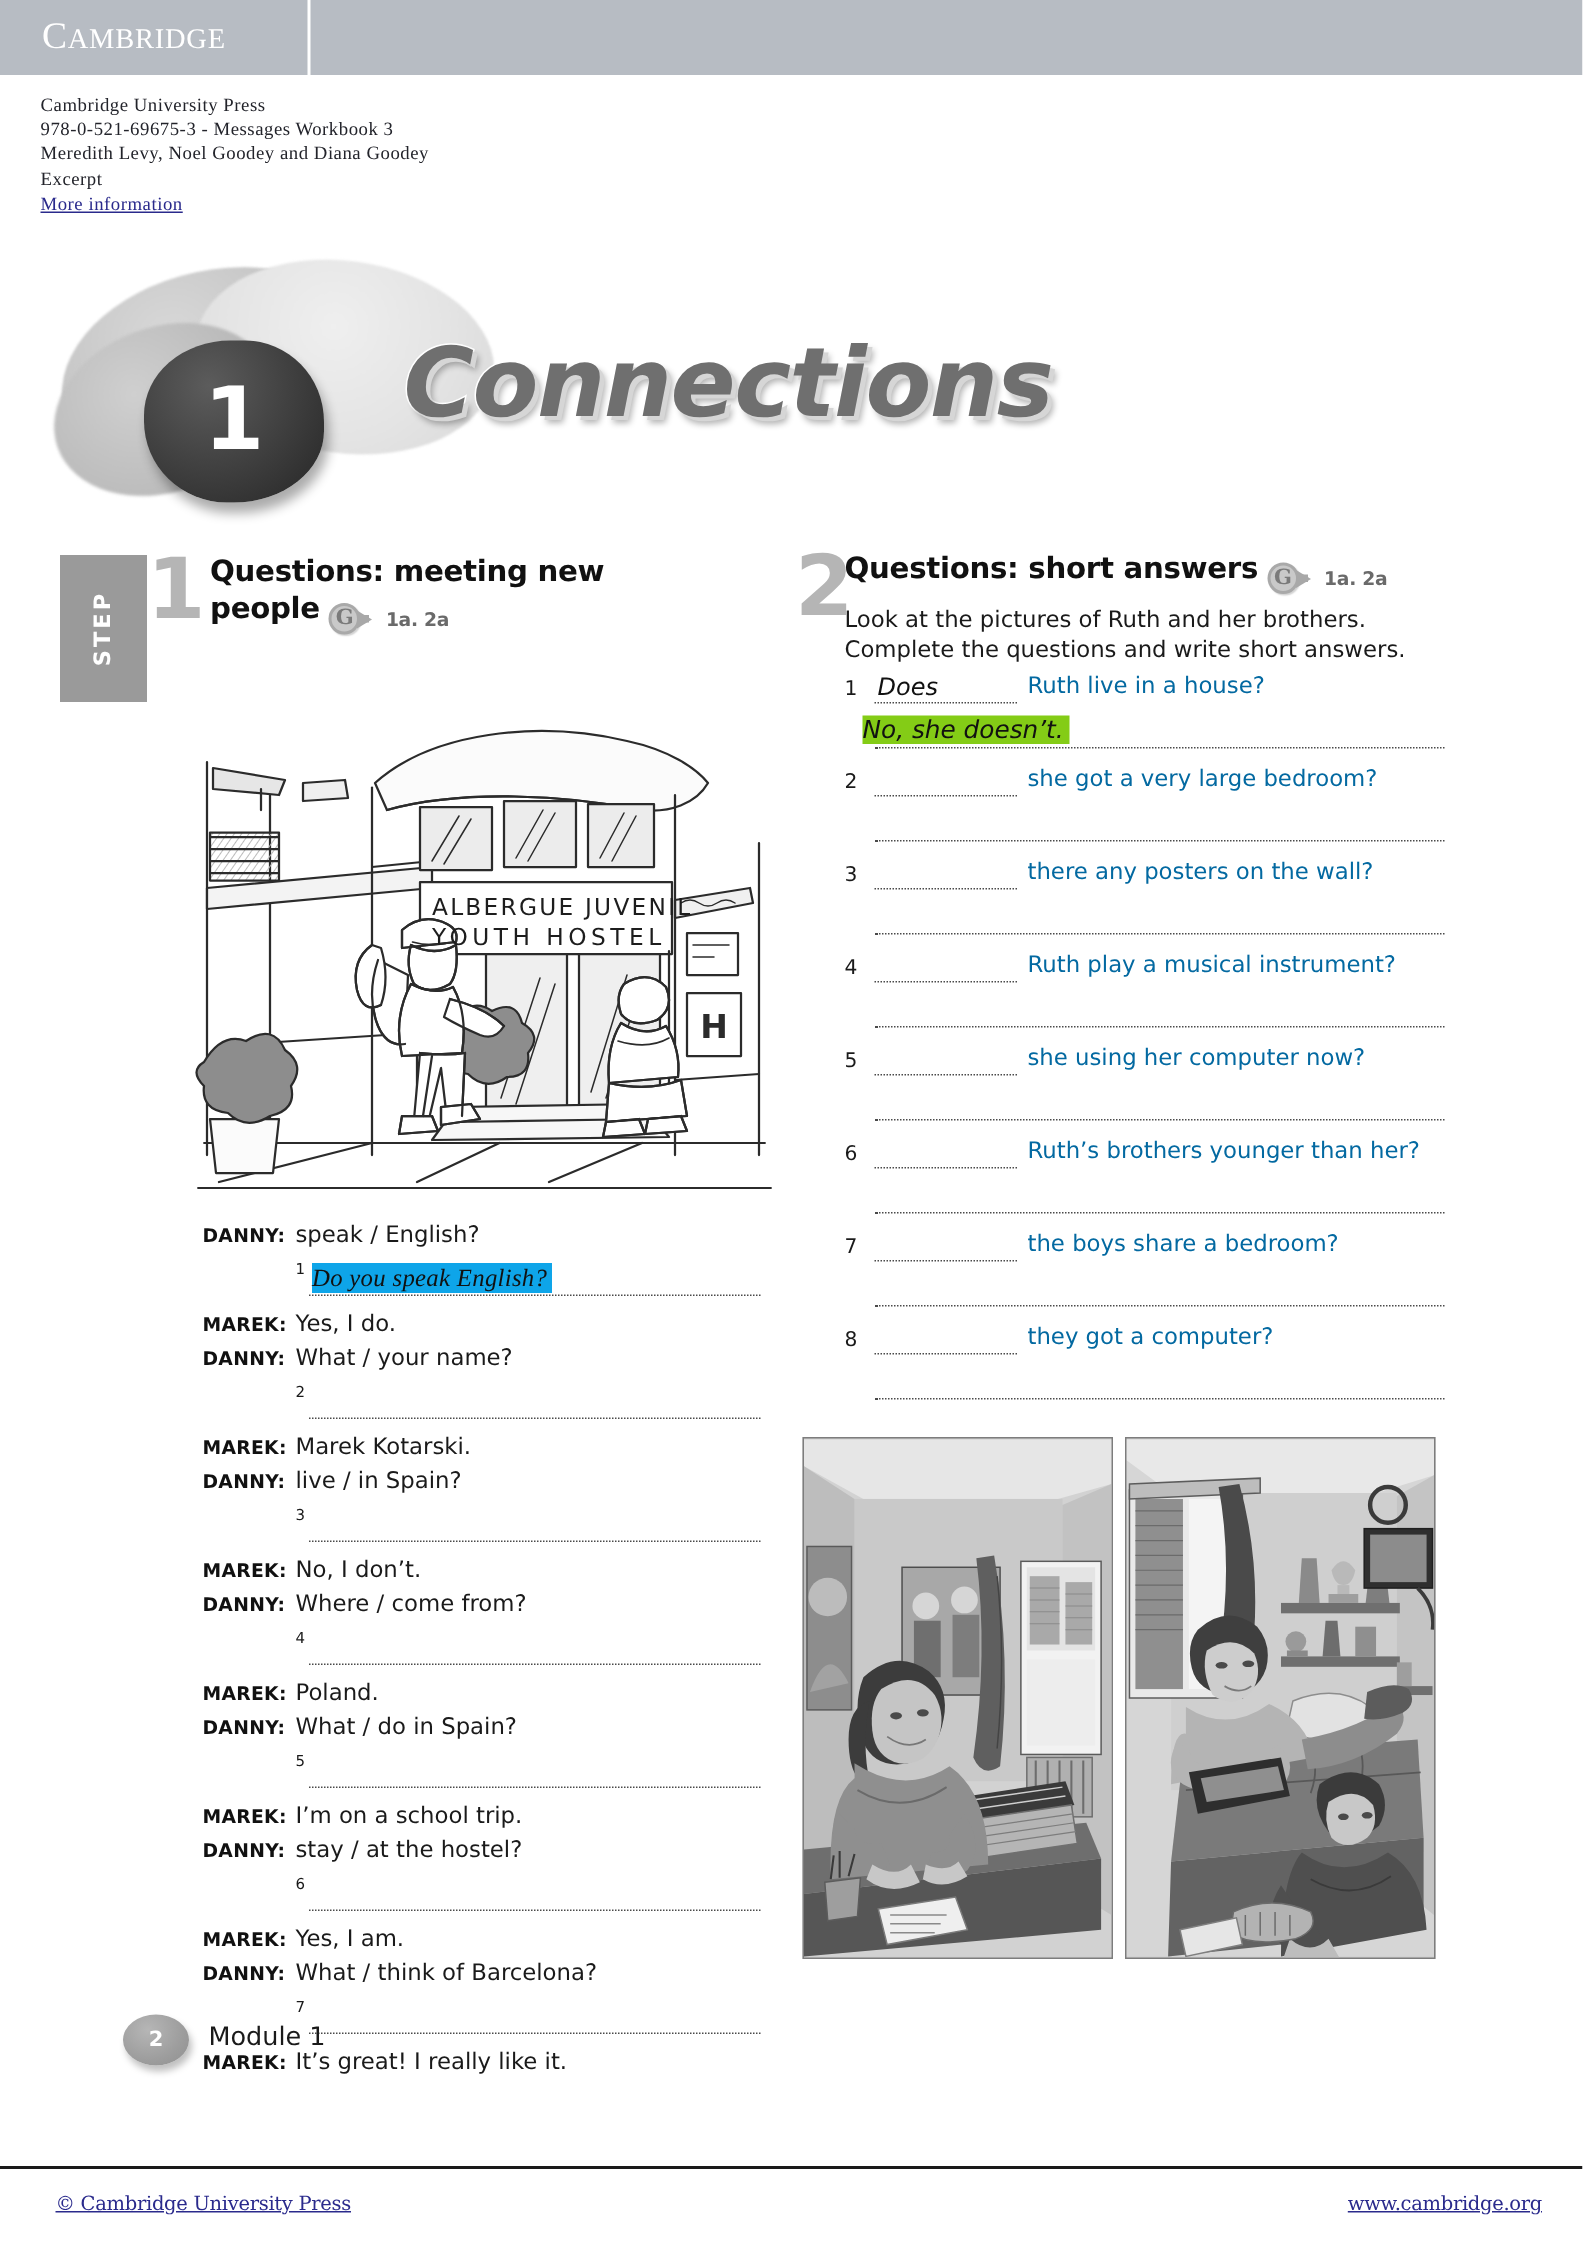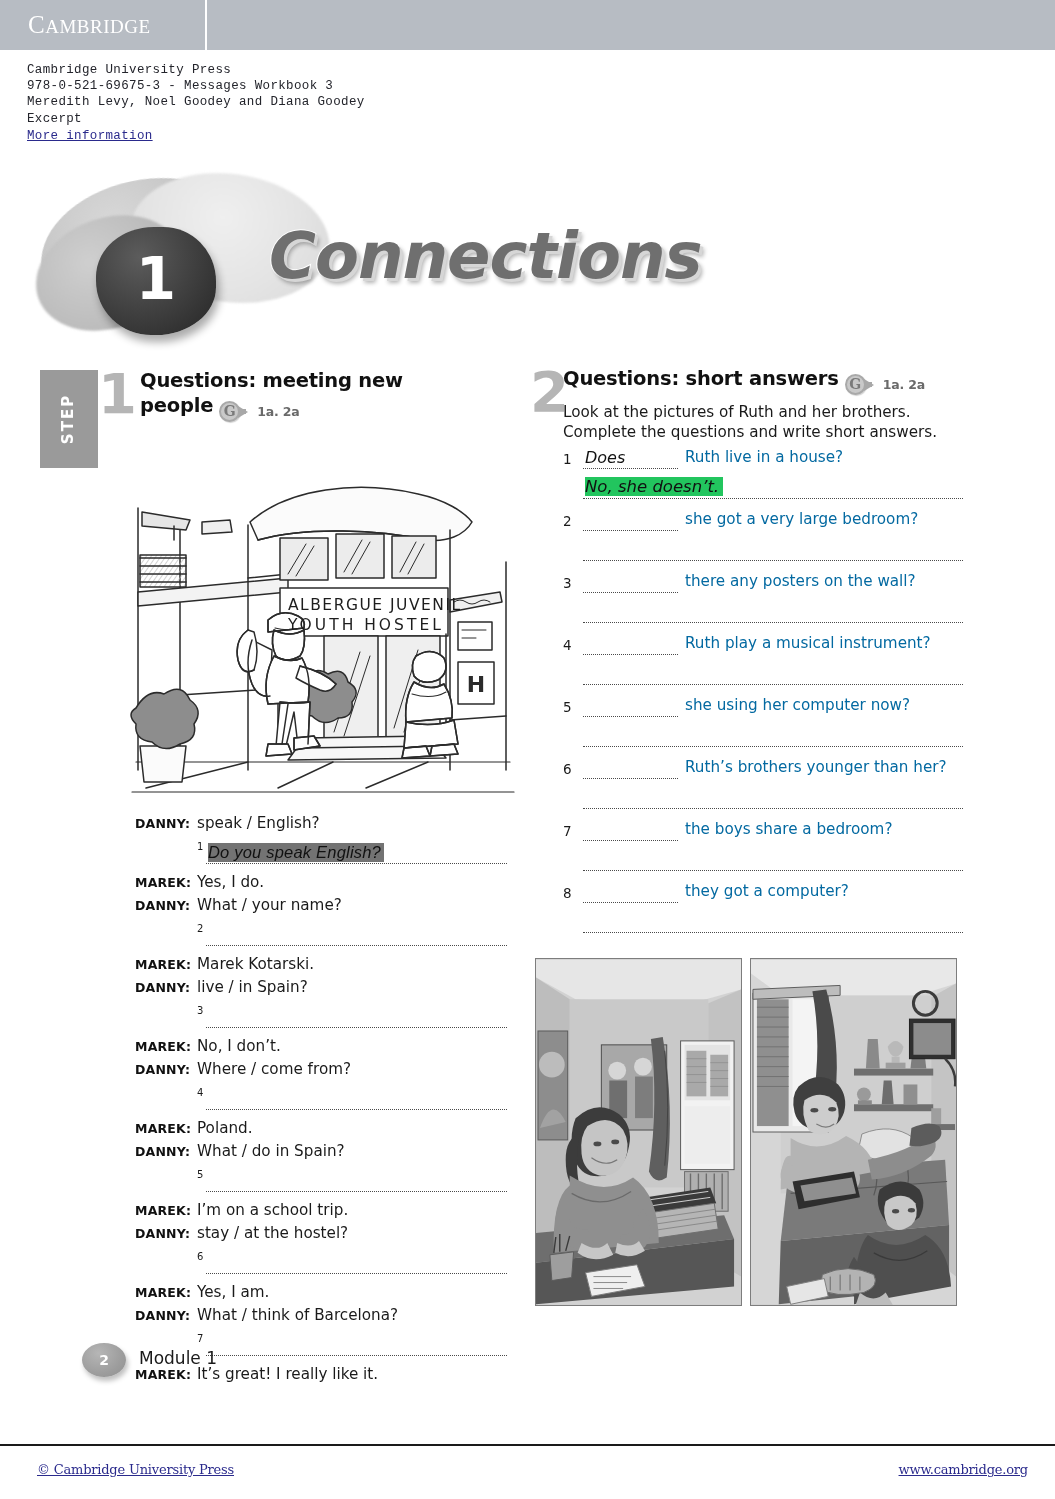--- a/index.html
+++ b/index.html
@@ -26,21 +26,21 @@
     font-family:"Liberation Serif", serif;
     color:#ffffff;
     font-size:25px;
     letter-spacing:0.5px;
   }
   .cambridge-logo .sc{ font-size:19px; }
 
   
   .citation{
     position:absolute; left:27px; top:62px; width:620px;
-    font-family:Liberation Mono, monospace;
+    font-family:Liberation Serif, serif;
     font-size:12.5px;
     line-height:16.2px;
     color:#23242b;
     letter-spacing:0.35px;
   }
   .citation .more{
     color:#2a2a8c;
     text-decoration:underline;
     display:inline-block;
     margin-top:1px;
@@ -225,25 +225,25 @@
     font-family:"DejaVu Sans", sans-serif;
     font-size:10px;
     color:#1a1a1a;
   }
   .ans-row .rule{
     position:absolute; left:9px; right:0; bottom:1px;
     border-bottom:1.6px dotted #4a4a4a;
   }
   .ans-row .hand{
     position:absolute; left:11px; bottom:3px;
-    font-family:Liberation Sans, sans-serif;
+    font-family:Liberation Serif, serif;
     font-style:italic;
     font-size:16.5px;
     color:#111;
-    background:#737373;
+    background:#0ea5e9;
     padding-right:3px;
     letter-spacing:0.2px;
   }
 
   
   .qlist{ position:absolute; left:33px; top:86px; width:400px; }
   .q-item{ position:relative; height:62px; }
   .q-num{
     position:absolute; left:0; top:5px;
     font-family:"DejaVu Sans", sans-serif;
@@ -267,26 +267,26 @@
     position:absolute; left:122px; top:2px;
     font-family:"DejaVu Sans", sans-serif;
     font-size:15.2px;
     color:#0369a1;
   }
   .a-rule{
     position:absolute; left:20px; top:52px; right:0;
     border-bottom:1.6px dotted #4a4a4a;
   }
   .a-hand{
-    position:absolute; left:22px; top:31px;
+    position:absolute; left:12px; top:31px;
     font-family:"DejaVu Sans", sans-serif;
     font-style:italic;
     font-size:16.5px;
     color:#111;
-    background:#22c55e;
+    background:#84cc16;
     padding-right:4px;
   }
 
   
   .photos{
     position:absolute; left:5px; top:598px;
     width:425px; height:348px;
     display:flex; gap:8px;
   }
   .photo{ border:1px solid #7d7d7d; overflow:hidden; background:#cfcfcf; }

